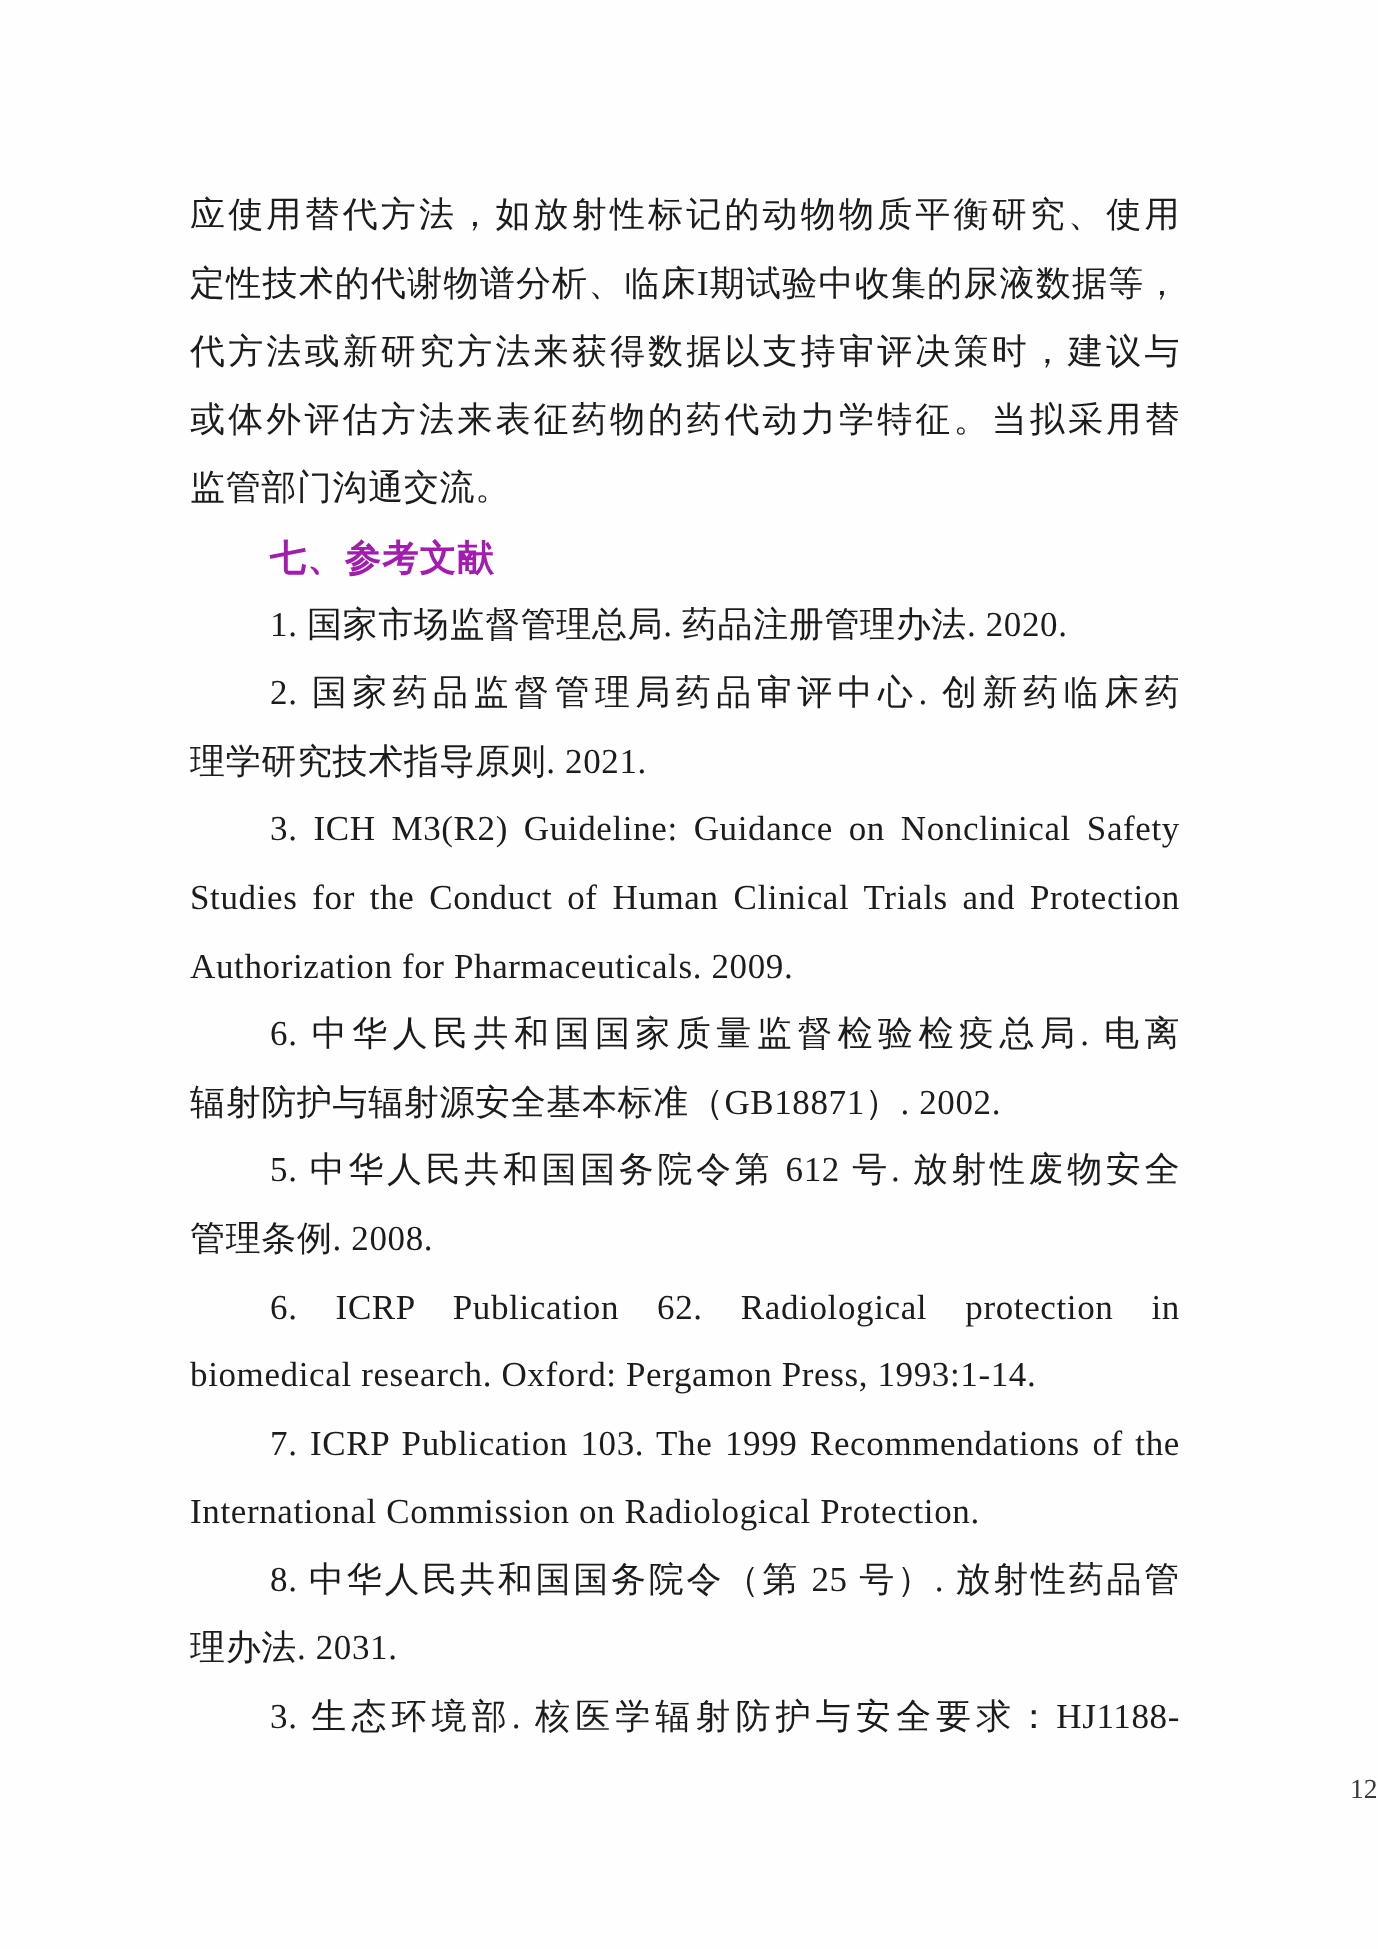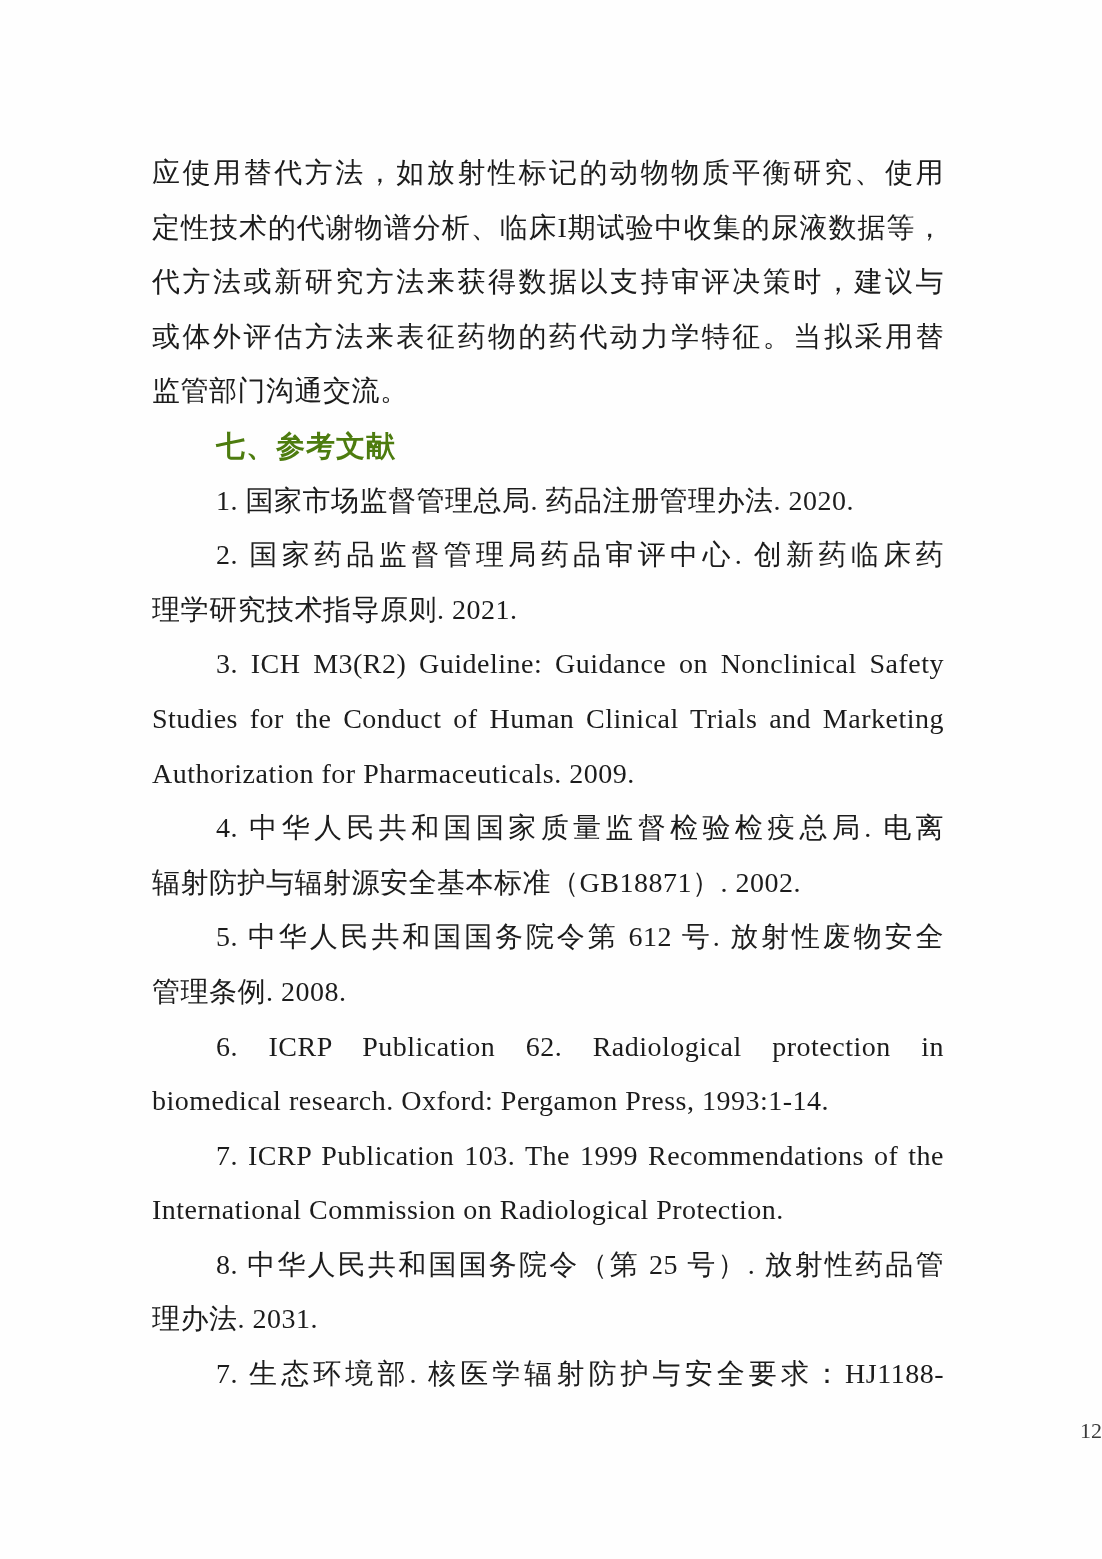--- a/index.html
+++ b/index.html
@@ -42,21 +42,21 @@
   .line.indent {
     text-indent: 64px;
   }
   .heading {
     font-family: "DejaVu Sans", "Liberation Sans", sans-serif;
     font-weight: bold;
     font-size: 29px;
     line-height: 54.6px;
     height: 54.6px;
     text-indent: 64px;
-    color: #4d7c0f;
+    color: #a21caf;
     letter-spacing: 1px;
   }
   .page-number {
     position: absolute;
     left: 0;
     right: 0;
     top: 1418px;
     text-align: right;
     font-size: 22px;
     color: #3a3a3a;
@@ -79,42 +79,42 @@
     <div id="ref-block">
         <div>
           <div class="line indent" style="">1. 国家市场监督管理总局. 药品注册管理办法. 2020.</div>
         </div>
         <div>
           <div class="line indent fill" style="">2. 国家药品监督管理局药品审评中心. 创新药临床药</div>
           <div class="line" style="">理学研究技术指导原则. 2021.</div>
         </div>
         <div>
           <div class="line indent fill" style="">3. ICH M3(R2) Guideline: Guidance on Nonclinical Safety</div>
-          <div class="line fill" style="">Studies for the Conduct of Human Clinical Trials and Marketing</div>
+          <div class="line fill" style="">Studies for the Conduct of Human Clinical Trials and Protection</div>
           <div class="line" style="">Authorization for Pharmaceuticals. 2009.</div>
         </div>
         <div>
-          <div class="line indent fill" style="">4. 中华人民共和国国家质量监督检验检疫总局. 电离</div>
+          <div class="line indent fill" style="">6. 中华人民共和国国家质量监督检验检疫总局. 电离</div>
           <div class="line" style="">辐射防护与辐射源安全基本标准（GB18871）. 2002.</div>
         </div>
         <div>
           <div class="line indent fill" style="">5. 中华人民共和国国务院令第 612 号. 放射性废物安全</div>
           <div class="line" style="">管理条例. 2008.</div>
         </div>
         <div>
           <div class="line indent fill" style="">6. ICRP Publication 62. Radiological protection in</div>
           <div class="line" style="">biomedical research. Oxford: Pergamon Press, 1993:1-14.</div>
         </div>
         <div>
           <div class="line indent fill" style="">7. ICRP Publication 103. The 1999 Recommendations of the</div>
           <div class="line" style="">International Commission on Radiological Protection.</div>
         </div>
         <div>
           <div class="line indent fill" style="">8. 中华人民共和国国务院令（第 25 号）. 放射性药品管</div>
           <div class="line" style="">理办法. 2031.</div>
         </div>
         <div>
-          <div class="line indent fill" style="">7. 生态环境部. 核医学辐射防护与安全要求：HJ1188-</div>
+          <div class="line indent fill" style="">3. 生态环境部. 核医学辐射防护与安全要求：HJ1188-</div>
         </div>
       </div>
   </div>
   <div class="page-number">12</div>
 </div>
 
 </body></html>

